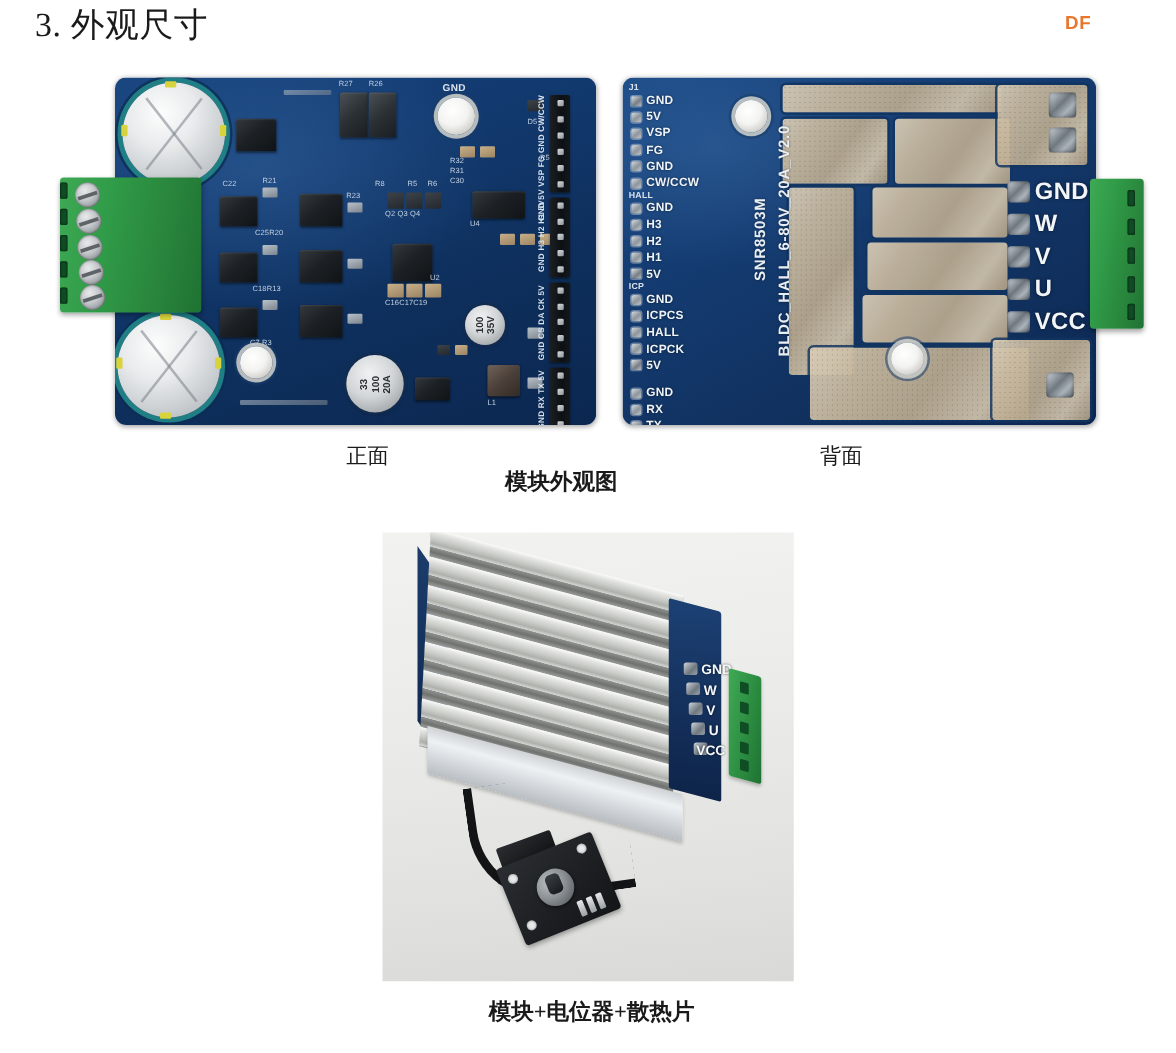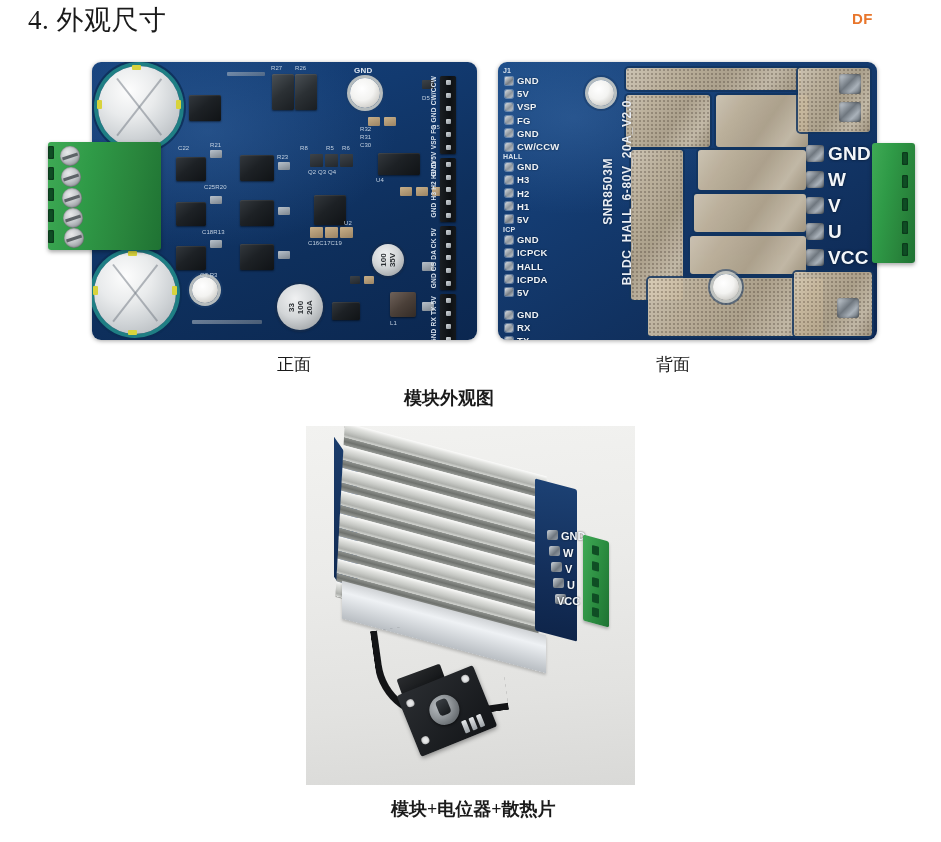--- a/index.html
+++ b/index.html
@@ -474,21 +474,21 @@
     left: 92px; top: 245px;
     width: 46px; height: 17px;
     background: linear-gradient(160deg, #2a2c2f, #111315);
     border-radius: 2px;
     transform: rotate(-20deg);
   }
 </style>
 </head>
 <body>
 
-<div id="page-title">4. 外观尺寸</div>
+<div id="page-title">3. 外观尺寸</div>
 <div id="brand-logo">DF</div>
 
 <div class="pcb pcb-front">
 
   <div class="ecap" style="left:6px; top:4px; width:82px; height:82px;">
     <div class="ecap-tick" style="left:34px; top:-1px;"></div>
     <div class="ecap-tick" style="left:-1px; top:34px; width:5px; height:9px;"></div>
     <div class="ecap-tick" style="left:34px; bottom:-1px;"></div>
     <div class="ecap-tick" style="right:-1px; top:34px; width:5px; height:9px;"></div>
   </div>
@@ -705,29 +705,29 @@
         <span class="pin-pad sq"></span>
         <span class="pin-name">5V</span>
       </div>
     <div class="pin-group-tag">ICP</div>
     <div class="pin-row">
         <span class="pin-pad"></span>
         <span class="pin-name">GND</span>
       </div>
     <div class="pin-row">
         <span class="pin-pad"></span>
+        <span class="pin-name">ICPCS</span>
+      </div>
+    <div class="pin-row">
+        <span class="pin-pad"></span>
+        <span class="pin-name">HALL</span>
+      </div>
+    <div class="pin-row">
+        <span class="pin-pad"></span>
         <span class="pin-name">ICPCK</span>
-      </div>
-    <div class="pin-row">
-        <span class="pin-pad"></span>
-        <span class="pin-name">HALL</span>
-      </div>
-    <div class="pin-row">
-        <span class="pin-pad"></span>
-        <span class="pin-name">ICPDA</span>
       </div>
     <div class="pin-row">
         <span class="pin-pad sq"></span>
         <span class="pin-name">5V</span>
       </div>
     <div class="pin-row" style="height:9px;"></div>
     <div class="pin-row">
         <span class="pin-pad"></span>
         <span class="pin-name">GND</span>
       </div>
@@ -773,21 +773,21 @@
 <div class="term" style="left:872px; top:143px; width:43px; height:120px;">
   <div class="term-slot" style="right:7px; top:9px;"></div>
   <div class="term-slot" style="right:7px; top:32px;"></div>
   <div class="term-slot" style="right:7px; top:55px;"></div>
   <div class="term-slot" style="right:7px; top:78px;"></div>
   <div class="term-slot" style="right:7px; top:100px;"></div>
 </div>
 
 <div class="caption" style="left:277px; top:353px;">正面</div>
 <div class="caption" style="left:656px; top:353px;">背面</div>
-<div class="caption caption-bold" style="left:404px; top:386px;">模块外观图</div>
+<div class="caption caption-bold" style="left:404px; top:373px;">模块外观图</div>
 
 <div class="photo-frame">
 
   <div class="hs-pcb-left"></div>
 
   <div class="hs-body">
     <div class="hs-fin" style="top:0px;"></div>
     <div class="hs-gap" style="top:15px;"></div>
     <div class="hs-fin" style="top:23px;"></div>
     <div class="hs-gap" style="top:38px;"></div>

